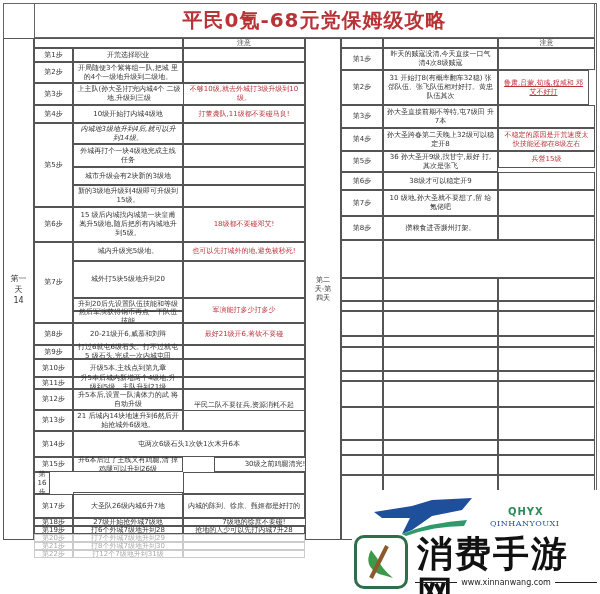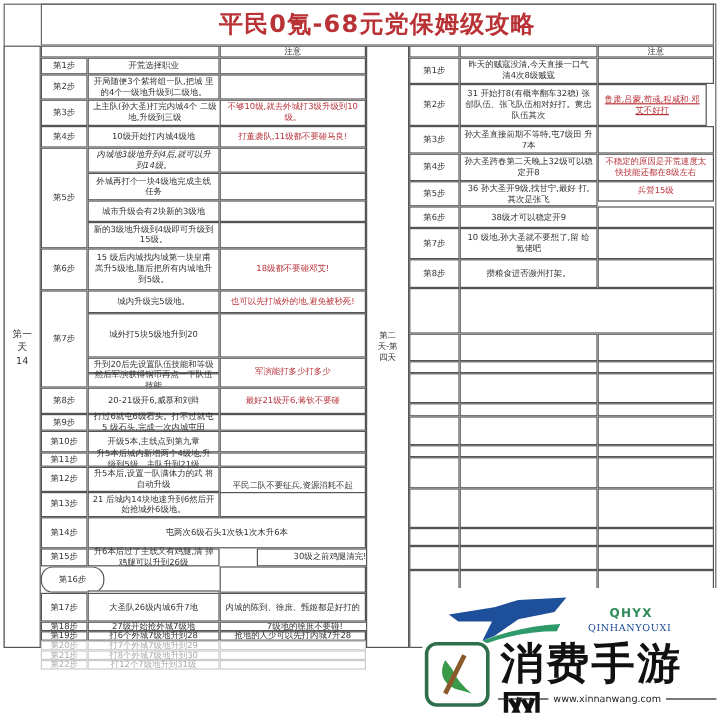--- a/index.html
+++ b/index.html
@@ -67,21 +67,21 @@
     </div>
     <div class="cell" style="left: 34px; top: 410px; width: 39px; height: 21px;">
       <span>第13步</span>
     </div>
     <div class="cell" style="left: 34px; top: 431px; width: 39px; height: 26px;">
       <span>第14步</span>
     </div>
     <div class="cell" style="left: 34px; top: 457px; width: 39px; height: 15px;">
       <span>第15步</span>
     </div>
-    <div class="cell" style="left: 34px; top: 472px; width: 53px; height: 22px; border-radius: 10px;">
+    <div class="cell" style="left: 34px; top: 472px; width: 16px; height: 22px;">
       <span>第16步</span>
     </div>
     <div class="cell" style="left: 34px; top: 494px; width: 39px; height: 24px;">
       <span>第17步</span>
     </div>
     <div class="cell" style="left: 34px; top: 518px; width: 39px; height: 8px;">
       <span>第18步</span>
     </div>
     <div class="cell" style="left: 34px; top: 526px; width: 39px; height: 8px;">
       <span>第19步</span>

